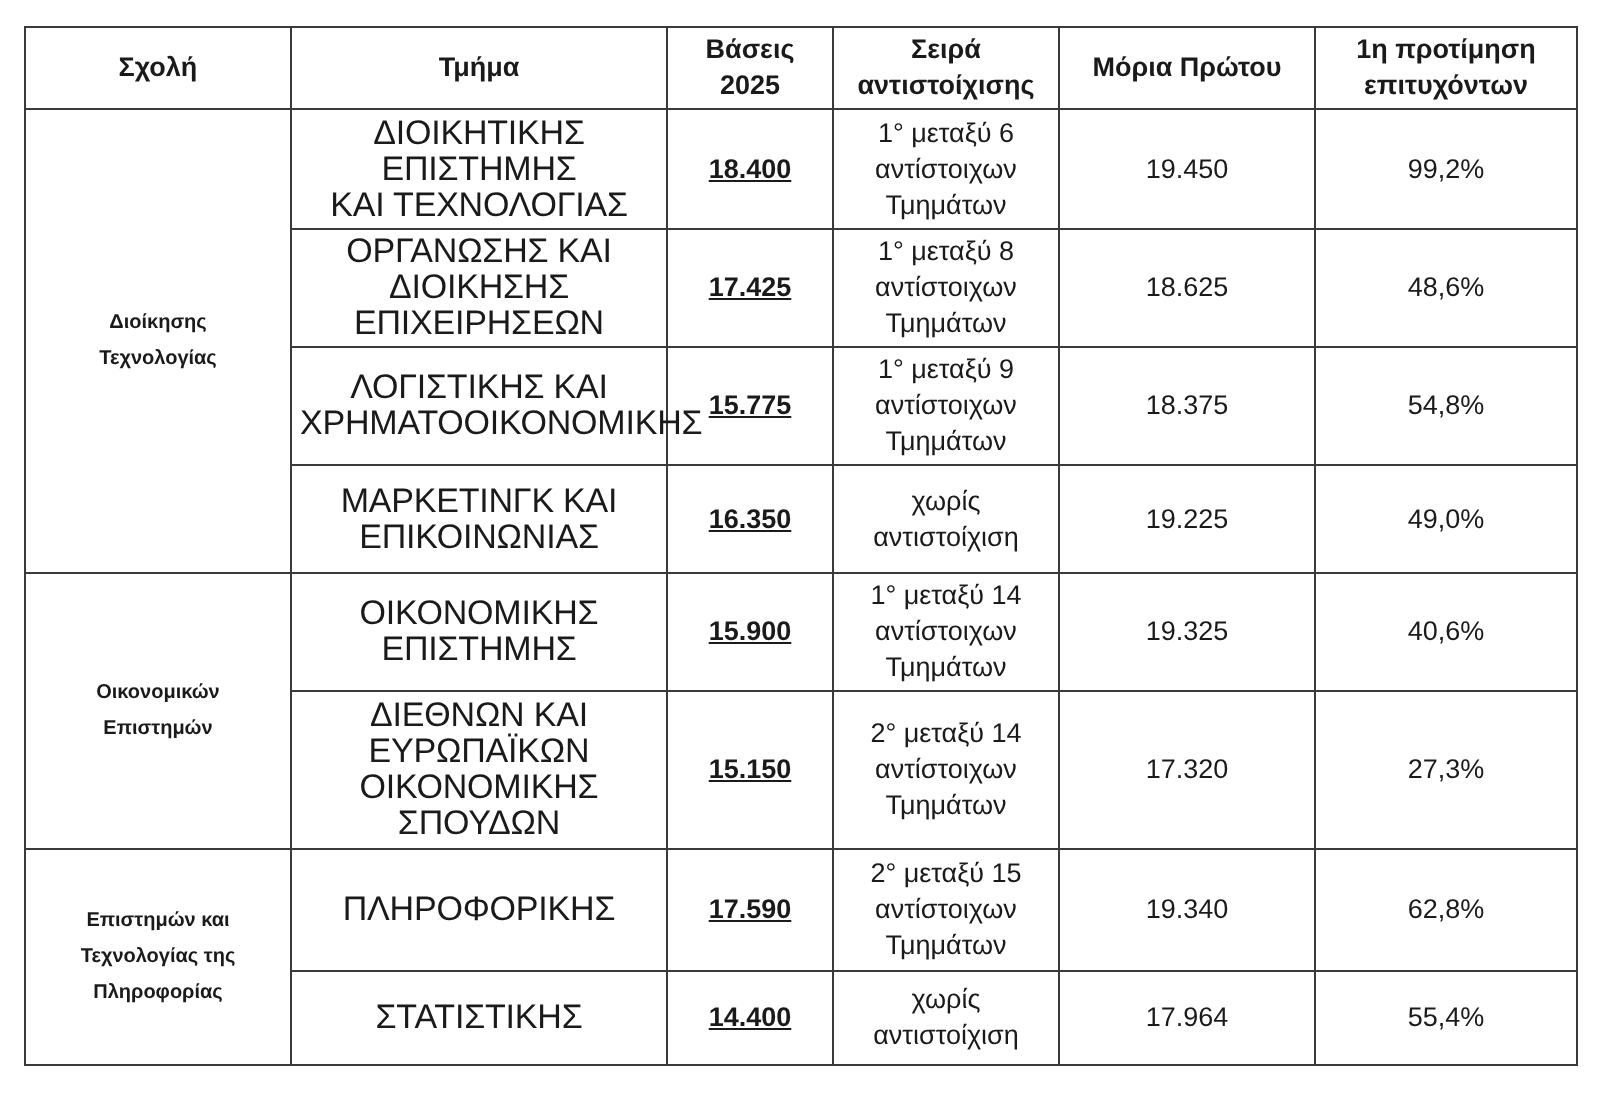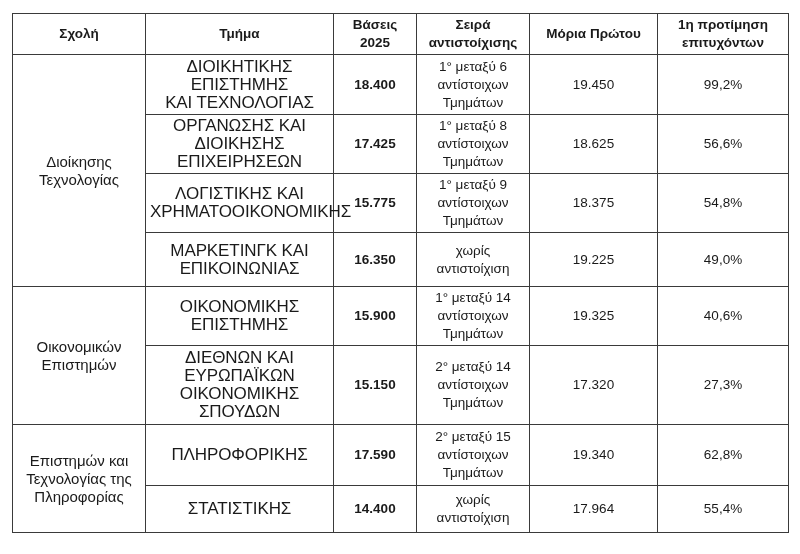--- a/index.html
+++ b/index.html
@@ -30,28 +30,30 @@
     text-align: center;
     vertical-align: middle;
     padding: 0 4px;
   }
   table.results th {
     font-weight: bold;
     height: 40px;
     font-size: 13.5px;
   }
   .school-cell {
-    font-size: 15px;
+    font-size: 10px;
+    font-weight: bold;
   }
   .dept-cell {
     font-size: 17px;
     letter-spacing: -0.1px;
   }
   .base-cell {
     font-weight: bold;
+    text-decoration: underline;
   }
   .group-sep td {
     border-top: 2px solid #2a2a2a;
   }
   tr.r-h60 td { height: 59px; }
   tr.r-h58 td { height: 58px; }
   tr.r-h54 td { height: 53px; }
   tr.r-h60b td { height: 58px; }
   tr.r-h78 td { height: 78px; }
   tr.r-h62 td { height: 60px; }
@@ -105,21 +107,21 @@
         <span>ΔΙΟΙΚΗΣΗΣ</span><br>
         <span>ΕΠΙΧΕΙΡΗΣΕΩΝ</span>
       </td>
       <td class="base-cell">17.425</td>
       <td>
         <span>1° μεταξύ 8</span><br>
         <span>αντίστοιχων</span><br>
         <span>Τμημάτων</span>
       </td>
       <td>18.625</td>
-      <td>56,6%</td>
+      <td>48,6%</td>
     </tr>
     <tr class="r-h60b">
       <td class="dept-cell">
         <span>ΛΟΓΙΣΤΙΚΗΣ ΚΑΙ</span><br>
         <span>ΧΡΗΜΑΤΟΟΙΚΟΝΟΜΙΚΗΣ</span>
       </td>
       <td class="base-cell">15.775</td>
       <td>
         <span>1° μεταξύ 9</span><br>
         <span>αντίστοιχων</span><br>

